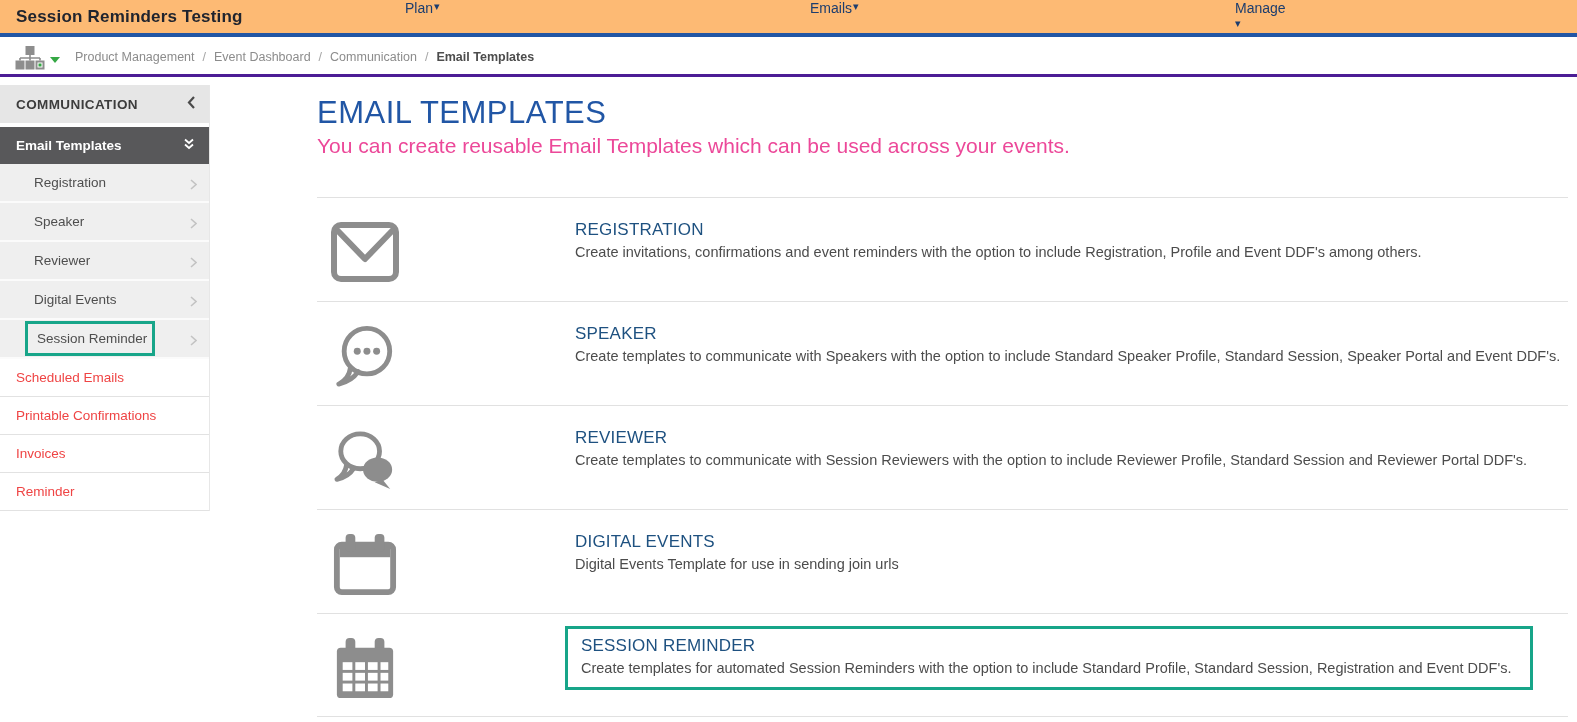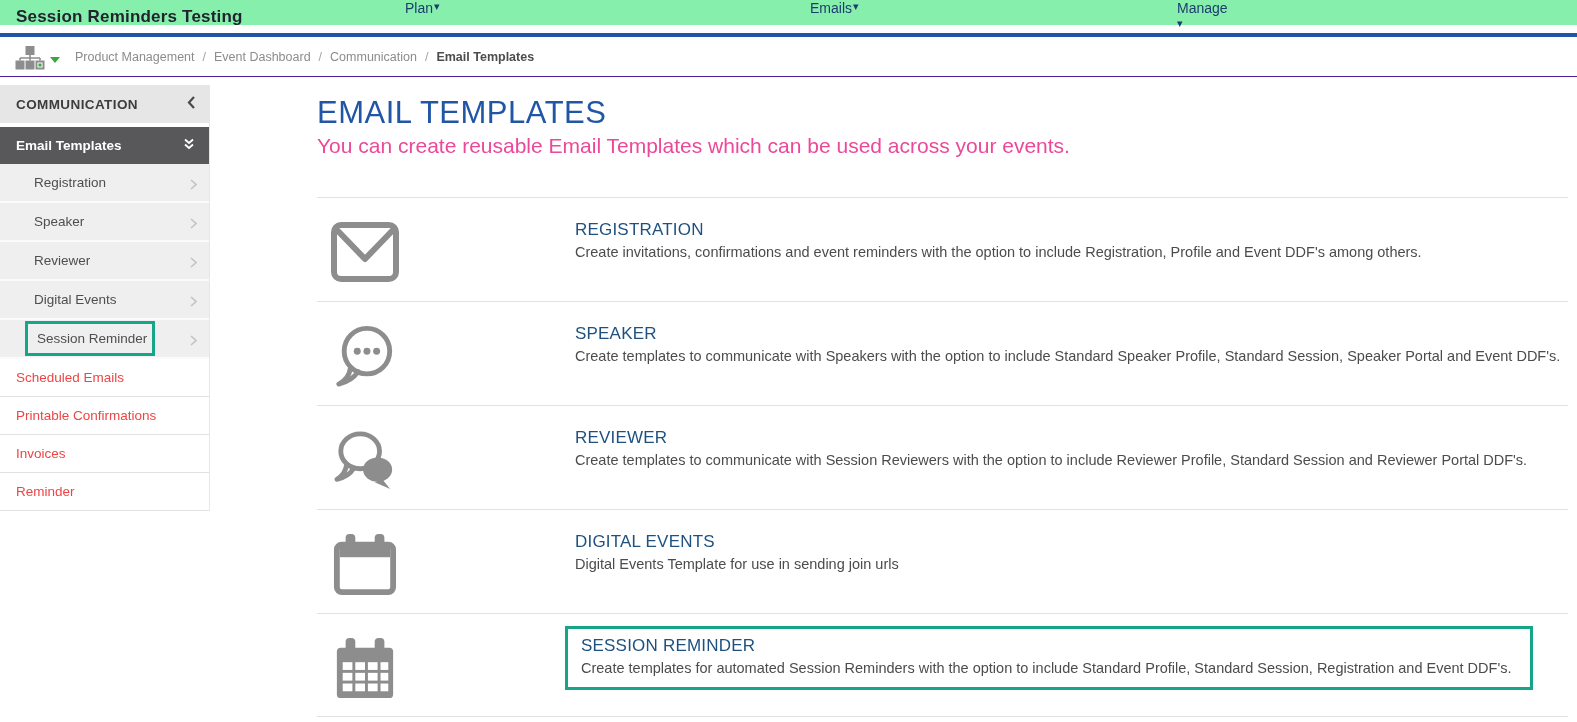--- a/index.html
+++ b/index.html
@@ -7,47 +7,47 @@
   body {
     position: relative;
     background: #ffffff;
     font-family: "Liberation Sans", sans-serif;
     overflow: hidden;
     color: #4c4c4c;
   }
 
   
   .topbar {
-    position: absolute; top: 0; left: 0; width: 1577px; height: 25px;
-    background: #86efac;
+    position: absolute; top: 0; left: 0; width: 1577px; height: 33px;
+    background: #fdba74;
   }
   .topbar-title {
     position: absolute; left: 16px; top: 0; height: 33px;
     display: flex; align-items: center;
     font-size: 17px; font-weight: 600; color: #20242e; letter-spacing: 0.2px;
   }
   .nav-item {
     position: absolute; top: 0; height: 33px;
     display: flex; gap: 1px;
     font-size: 14px; color: #1c3d6e; cursor: pointer;
   }
   .nav-item .caret { font-size: 11px; color: #1c3d6e; }
   .nav-plan { left: 405px; }
   .nav-promote { left: 810px; }
-  .nav-manage { left: 1177px; flex-direction: column; }
+  .nav-manage { left: 1235px; flex-direction: column; }
 
   .blue-line {
     position: absolute; top: 33px; left: 0; width: 1577px; height: 4px;
     background: #2156a5;
   }
 
   
   .crumb-bar {
     position: absolute; top: 37px; left: 0; width: 1577px; height: 40px;
-    background: #ffffff; border-bottom: 1px solid #4c1d95;
+    background: #ffffff; border-bottom: 3px solid #4c1d95;
   }
   .org-icon { position: absolute; left: 14px; top: 8px; }
   .org-caret { position: absolute; left: 50px; top: 12px; cursor: pointer; }
   .crumbs {
     position: absolute; left: 75px; top: 0; height: 40px;
     display: flex; align-items: center; gap: 8px;
     font-size: 12.5px; color: #8c8c8c;
   }
   .crumbs .sep { color: #a5a5a5; }
   .crumbs .current { color: #4d4d4d; font-weight: 700; }

